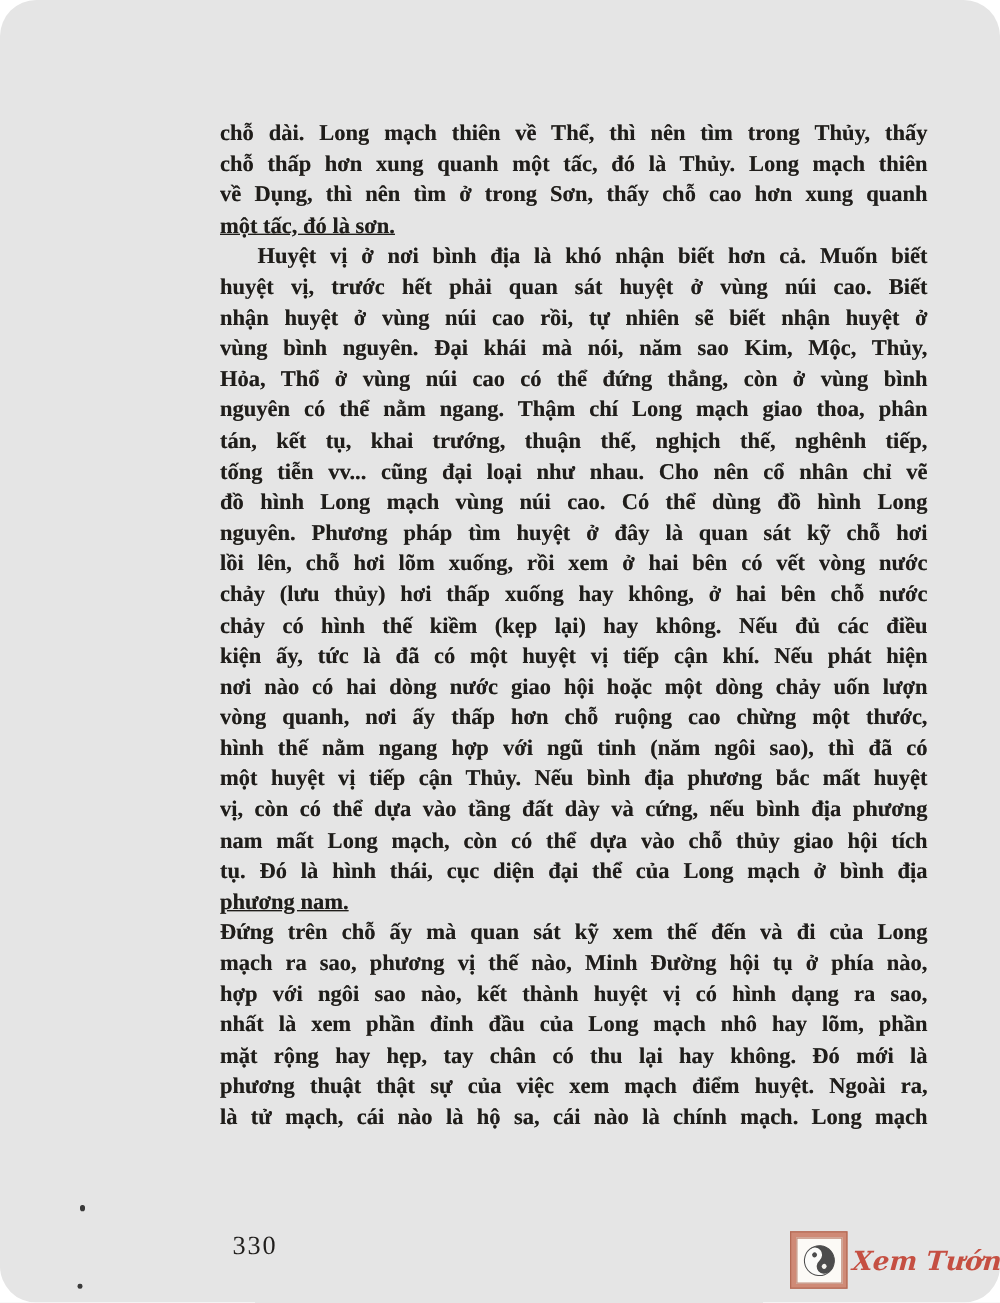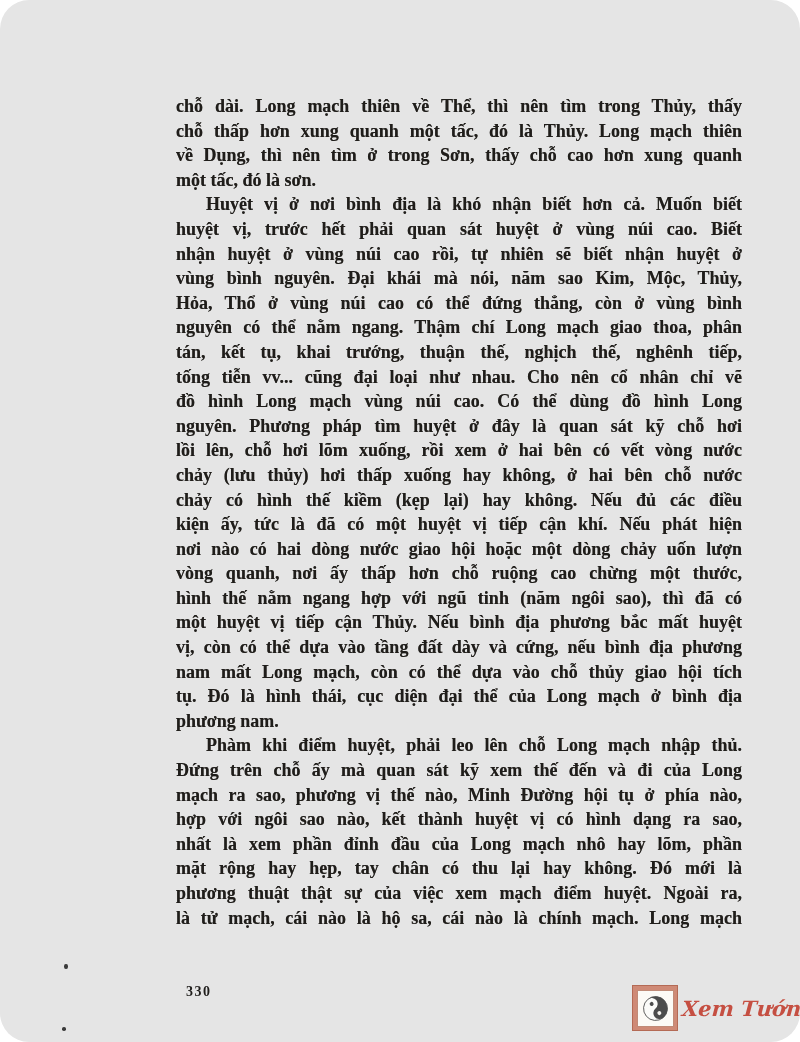--- a/index.html
+++ b/index.html
@@ -29,29 +29,29 @@
   }
   .line {
     height: 24.6px;
     line-height: 24.6px;
     text-align: justify;
     text-align-last: justify;
     white-space: nowrap;
     overflow: visible;
   }
   .line.indent { text-indent: 30px; }
-  .line.lastline { text-align-last: left; }
+  .line.lastline { text-align-last: left; text-decoration: underline; }
 
   
   .page-number {
     position: absolute;
     left: 186px;
     top: 984px;
-    font-size: 14px;
-    font-weight: bold;
+    font-size: 21px;
+    font-weight: normal;
     letter-spacing: 1.5px;
     color: #201e1c;
   }
   .watermark {
     position: absolute;
     left: 632px;
     top: 985px;
     display: flex;
     align-items: center;
   }
@@ -121,21 +121,20 @@
       <div class="line">chảy có hình thế kiềm (kẹp lại) hay không. Nếu đủ các điều</div>
       <div class="line">kiện ấy, tức là đã có một huyệt vị tiếp cận khí. Nếu phát hiện</div>
       <div class="line">nơi nào có hai dòng nước giao hội hoặc một dòng chảy uốn lượn</div>
       <div class="line">vòng quanh, nơi ấy thấp hơn chỗ ruộng cao chừng một thước,</div>
       <div class="line">hình thế nằm ngang hợp với ngũ tinh (năm ngôi sao), thì đã có</div>
       <div class="line">một huyệt vị tiếp cận Thủy. Nếu bình địa phương bắc mất huyệt</div>
       <div class="line">vị, còn có thể dựa vào tầng đất dày và cứng, nếu bình địa phương</div>
       <div class="line">nam mất Long mạch, còn có thể dựa vào chỗ thủy giao hội tích</div>
       <div class="line">tụ. Đó là hình thái, cục diện đại thể của Long mạch ở bình địa</div>
       <div class="line lastline">phương nam.</div>
-      <div class="line indent">Phàm khi điểm huyệt, phải leo lên chỗ Long mạch nhập thủ.</div>
       <div class="line">Đứng trên chỗ ấy mà quan sát kỹ xem thế đến và đi của Long</div>
       <div class="line">mạch ra sao, phương vị thế nào, Minh Đường hội tụ ở phía nào,</div>
       <div class="line">hợp với ngôi sao nào, kết thành huyệt vị có hình dạng ra sao,</div>
       <div class="line">nhất là xem phần đỉnh đầu của Long mạch nhô hay lõm, phần</div>
       <div class="line">mặt rộng hay hẹp, tay chân có thu lại hay không. Đó mới là</div>
       <div class="line">phương thuật thật sự của việc xem mạch điểm huyệt. Ngoài ra,</div>
       <div class="line">là tử mạch, cái nào là hộ sa, cái nào là chính mạch. Long mạch</div>
     </div>
 
   <div class="page-number">330</div>

